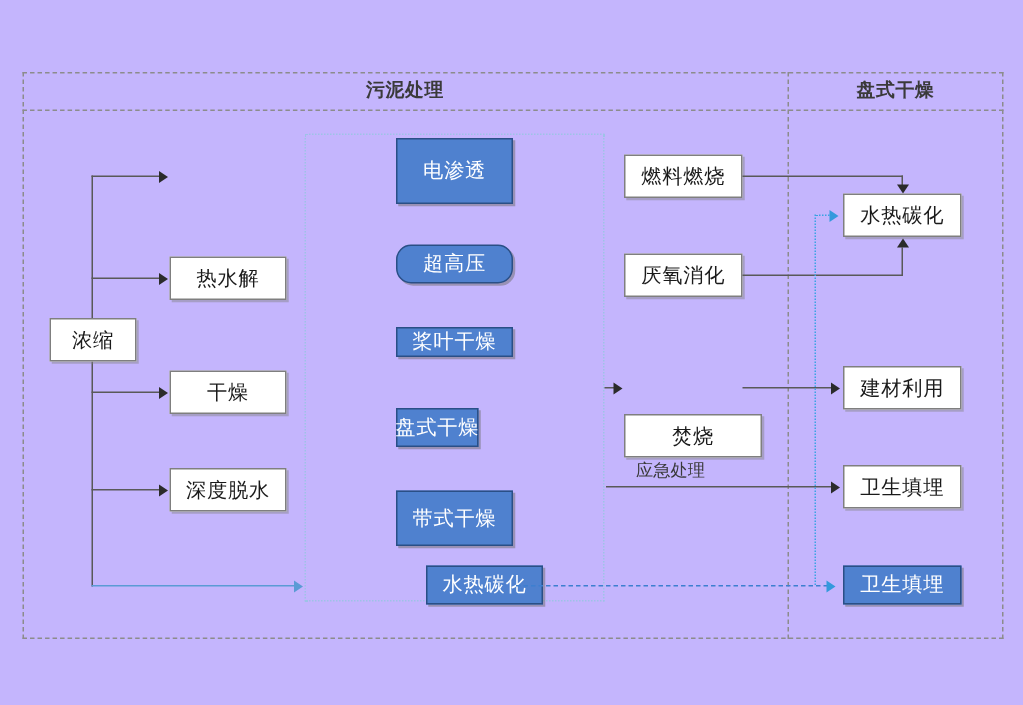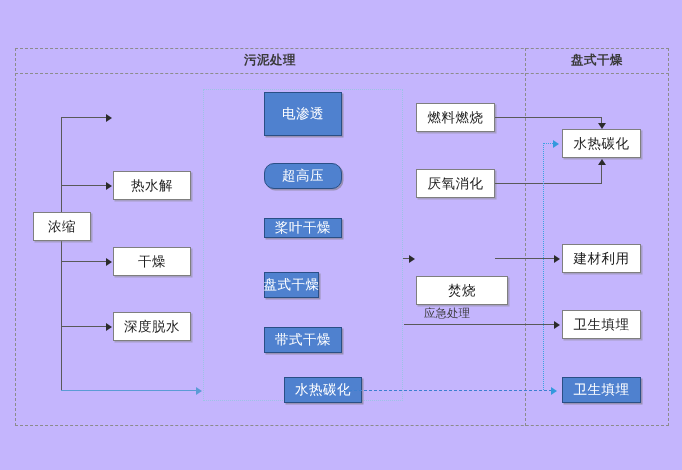--- a/index.html
+++ b/index.html
@@ -206,21 +206,21 @@
   </div>
 
   <div class="node blue" style="left:264px; top:218px; width:78px; height:20px;">
     <span>桨叶干燥</span>
   </div>
 
   <div class="node blue" style="left:264px; top:272px; width:55px; height:26px;text-align:right;">
     <span>盘式干燥</span>
   </div>
 
-  <div class="node blue" style="left:264px; top:327px; width:78px; height:26px;">
+  <div class="node blue" style="left:264px; top:327px; width:78px; height:37px;">
     <span>带式干燥</span>
   </div>
 
   <div class="node blue" style="left:264px; top:377px; width:78px; height:26px;margin-left:20px;">
     <span>水热碳化</span>
   </div>
 
   <div class="node plain" style="left:416px; top:103px; width:79px; height:29px;">
     <span>燃料燃烧</span>
   </div>

